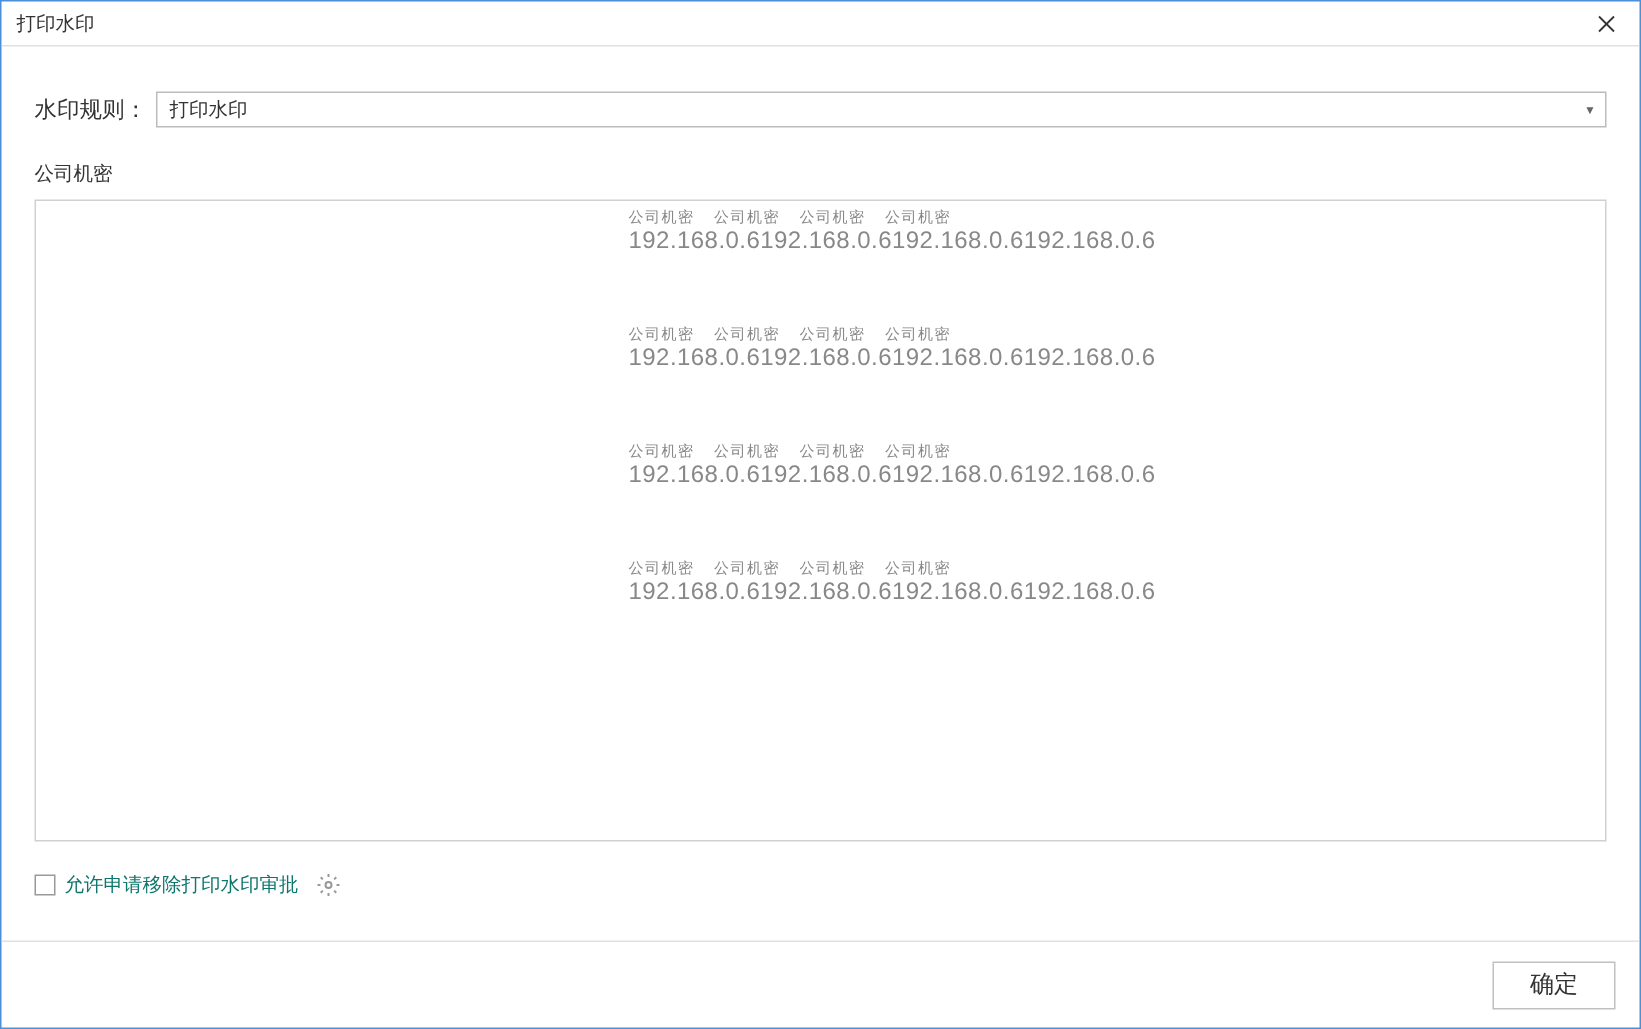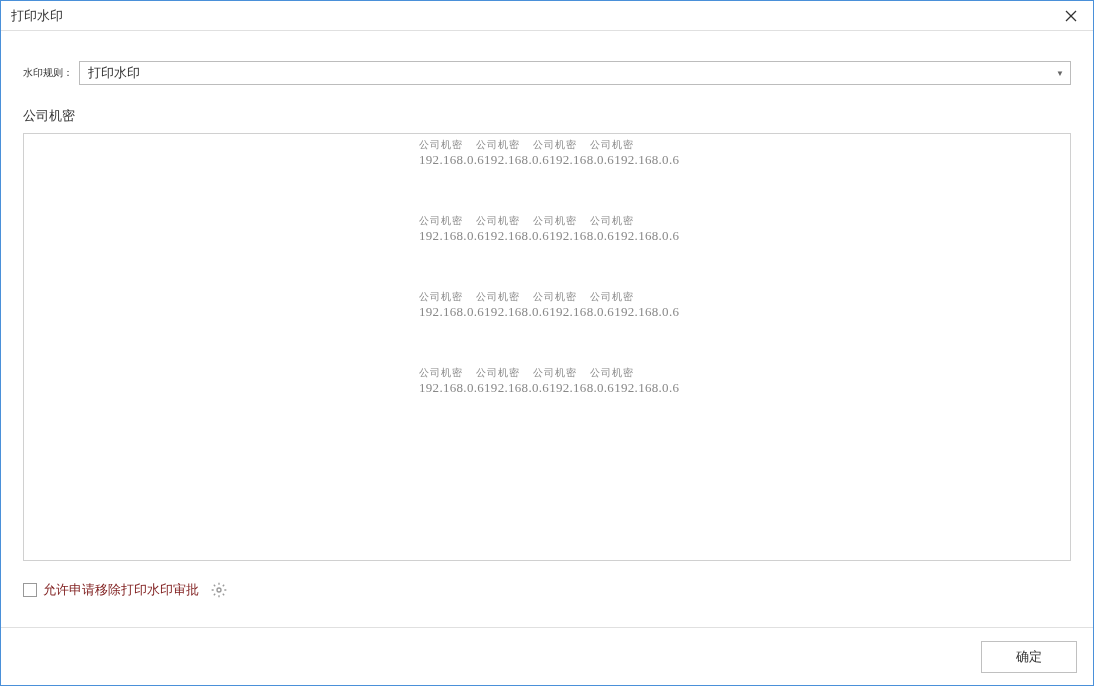--- a/index.html
+++ b/index.html
@@ -43,21 +43,21 @@
     .content {
       padding: 20px 22px 10px 22px;
     }
     .rule-row {
       display: flex;
       align-items: center;
       margin-top: 10px;
       margin-bottom: 22px;
     }
     .rule-label {
-      font-size: 10px;
+      font-size: 15px;
       color: #333;
       margin-right: 6px;
       white-space: nowrap;
     }
     .dropdown {
       flex: 1;
       height: 24px;
       border: 1px solid #bcbcbc;
       display: flex;
       align-items: center;
@@ -108,42 +108,42 @@
       word-spacing: 2px;
     }
     .wm-item {
       width: 57px;
       font-family: "SimSun", serif;
       font-size: 10px;
       color: #888;
       white-space: nowrap;
     }
     .wm-line2 {
-      font-family: Liberation Serif, serif;
-      font-size: 13px;
+      font-family: Liberation Sans, sans-serif;
+      font-size: 16px;
       color: #888;
       white-space: nowrap;
       letter-spacing: 0.3px;
     }
     .checkbox-row {
       display: flex;
       align-items: center;
       margin-top: 20px;
       gap: 6px;
     }
     .checkbox {
       width: 14px;
       height: 14px;
       border: 1px solid #999;
       background: #fff;
       cursor: pointer;
     }
     .checkbox-label {
       font-size: 13px;
-      color: #7f1d1d;
+      color: #0f766e;
     }
     .gear-icon {
       margin-left: 6px;
       color: #888;
       cursor: pointer;
       display:flex;
       align-items:center;
     }
     .footer {
       position: absolute;
@@ -152,25 +152,25 @@
       right: 0;
       height: 58px;
       border-top: 1px solid #e0e0e0;
       display: flex;
       justify-content: flex-end;
       align-items: center;
       padding-right: 16px;
       gap: 10px;
     }
     .btn {
-      width: 96px;
+      width: 82px;
       height: 32px;
       border: 1px solid #c0c0c0;
       background: #fff;
-      font-size: 13px;
+      font-size: 16px;
       color: #333;
       cursor: pointer;
       display: flex;
       align-items: center;
       justify-content: center;
     }
   </style>
 </head>
 <body>
 

